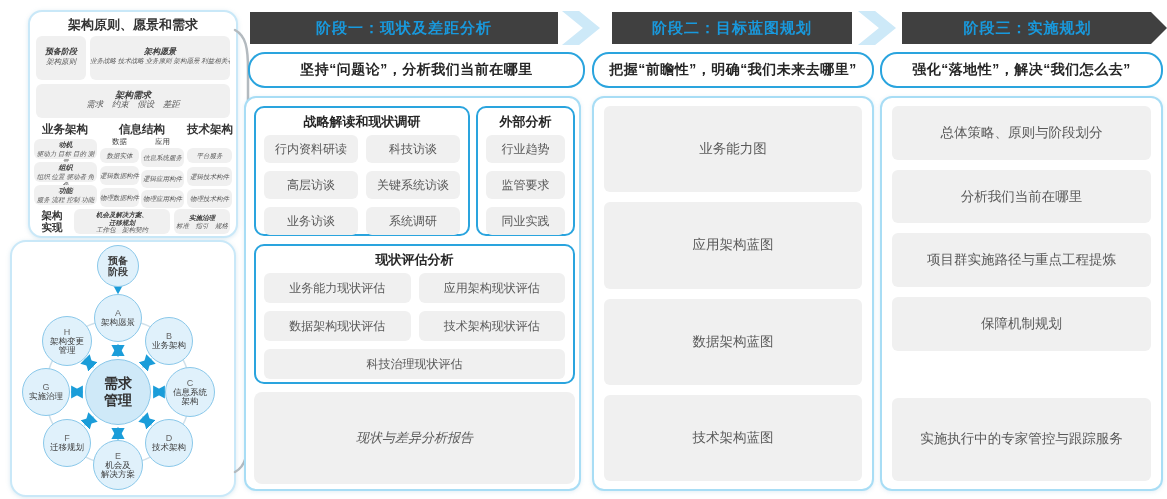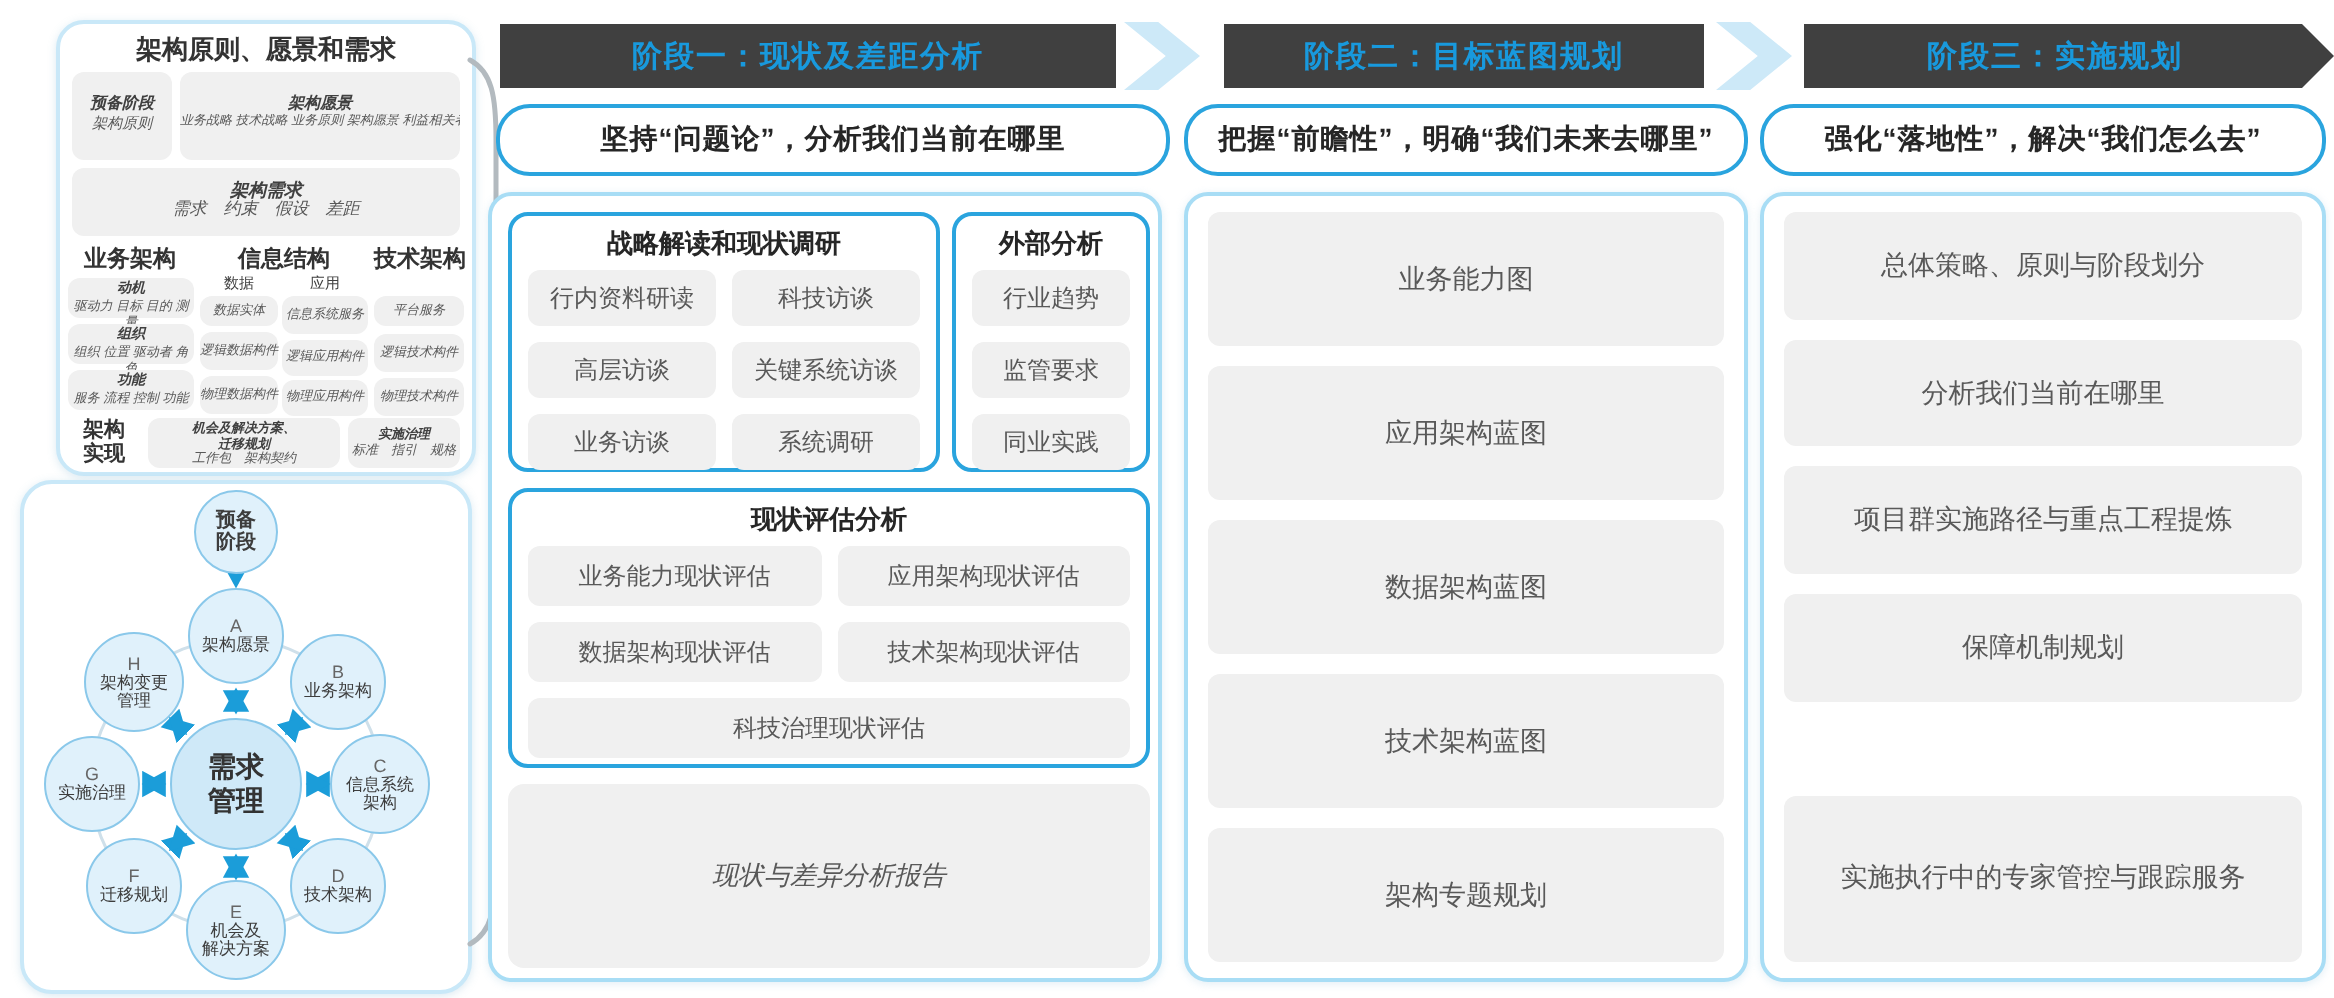--- a/index.html
+++ b/index.html
@@ -277,21 +277,20 @@
       <span>现状与差异分析报告</span>
     </div>
   </div>
 
   <div class="cont" style="left:592px;width:282px;">
     <div class="stack">
       <div class="gbox it">业务能力图</div>
       <div class="gbox it">应用架构蓝图</div>
       <div class="gbox it">数据架构蓝图</div>
       <div class="gbox it">技术架构蓝图</div>
-      <div class="gbox it">架构专题规划</div>
     </div>
   </div>
 
   <div class="cont" style="left:880px;width:283px;">
     <div class="stack">
       <div class="gbox it">总体策略、原则与阶段划分</div>
       <div class="gbox it">分析我们当前在哪里</div>
       <div class="gbox it">项目群实施路径与重点工程提炼</div>
       <div class="gbox it">保障机制规划</div>
       <div class="gbox it tall">实施执行中的专家管控与跟踪服务</div>

